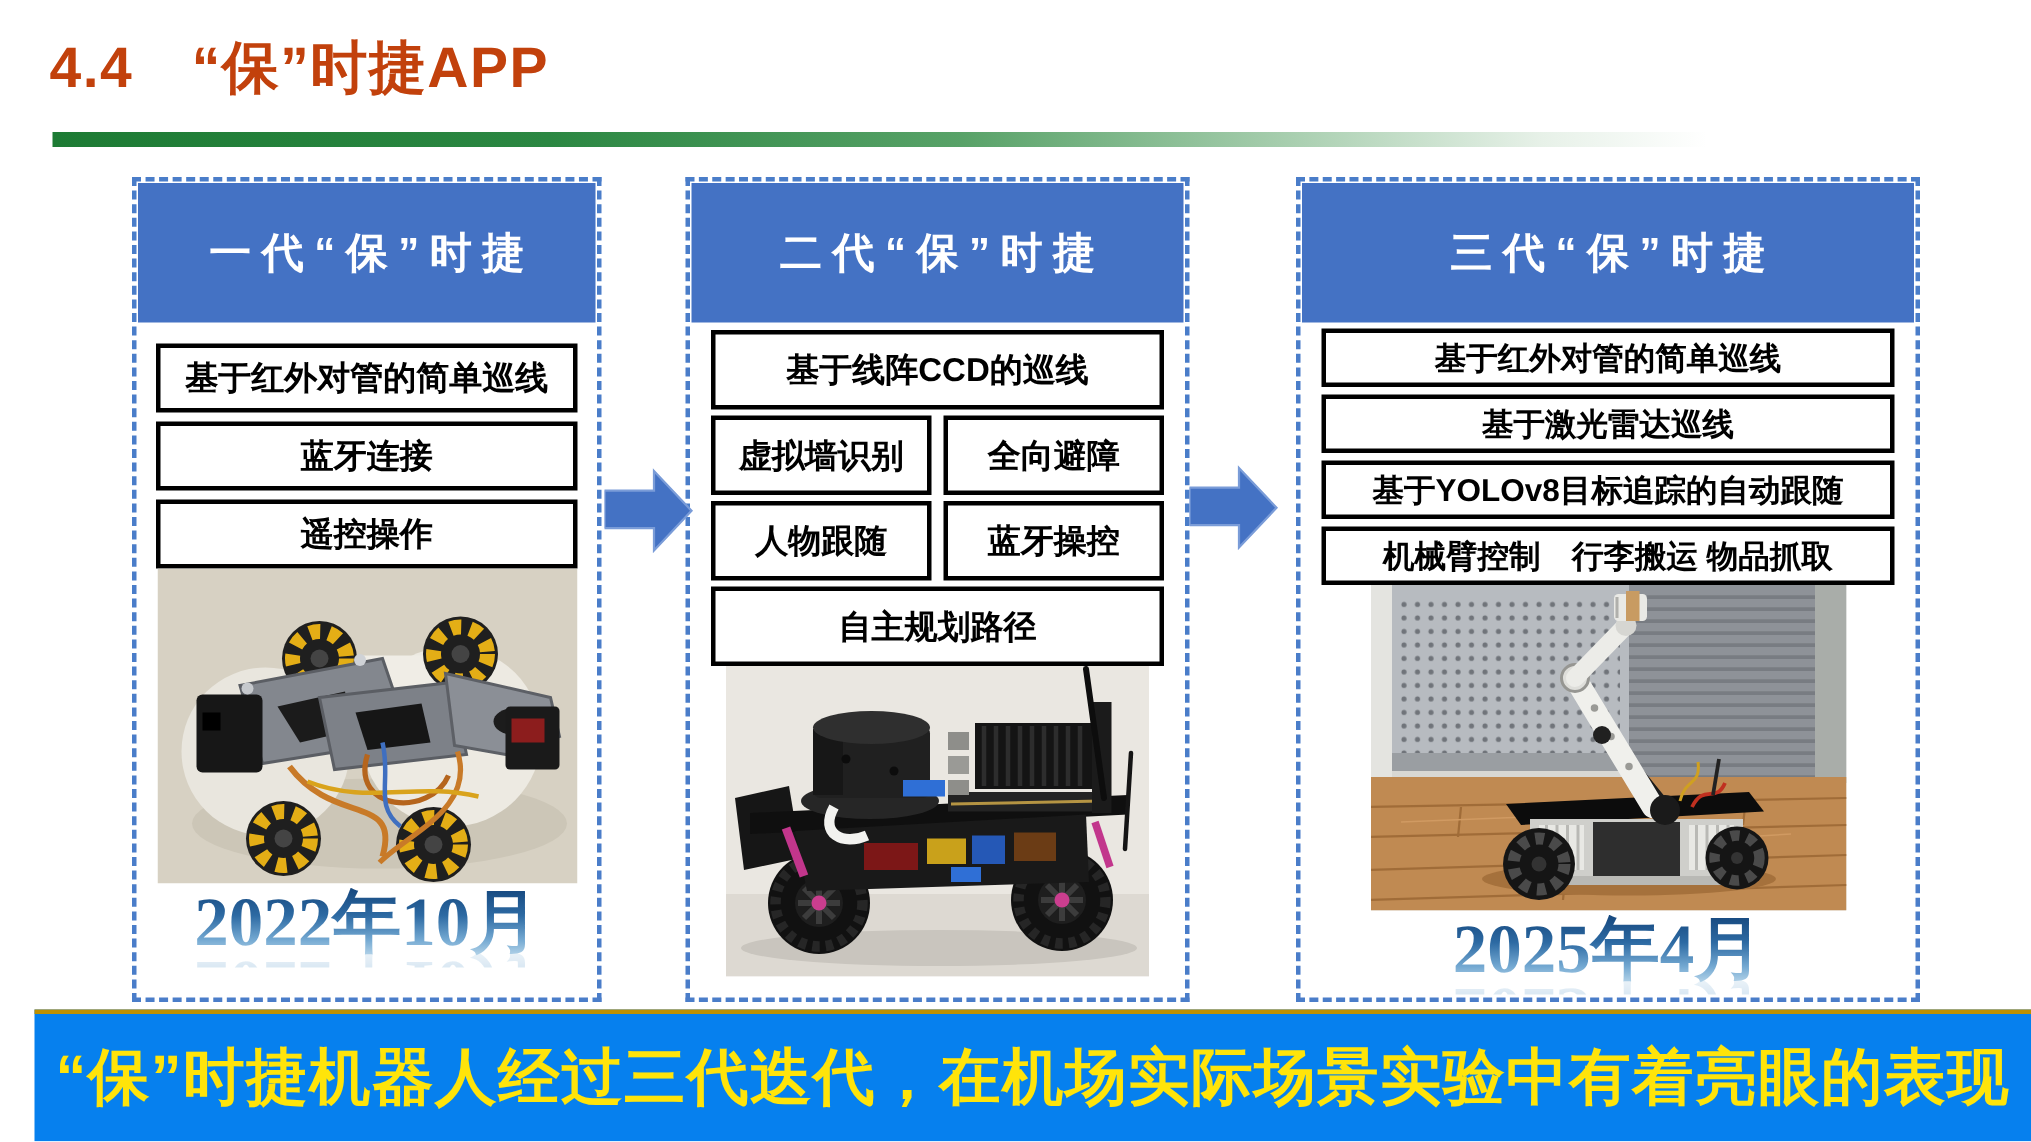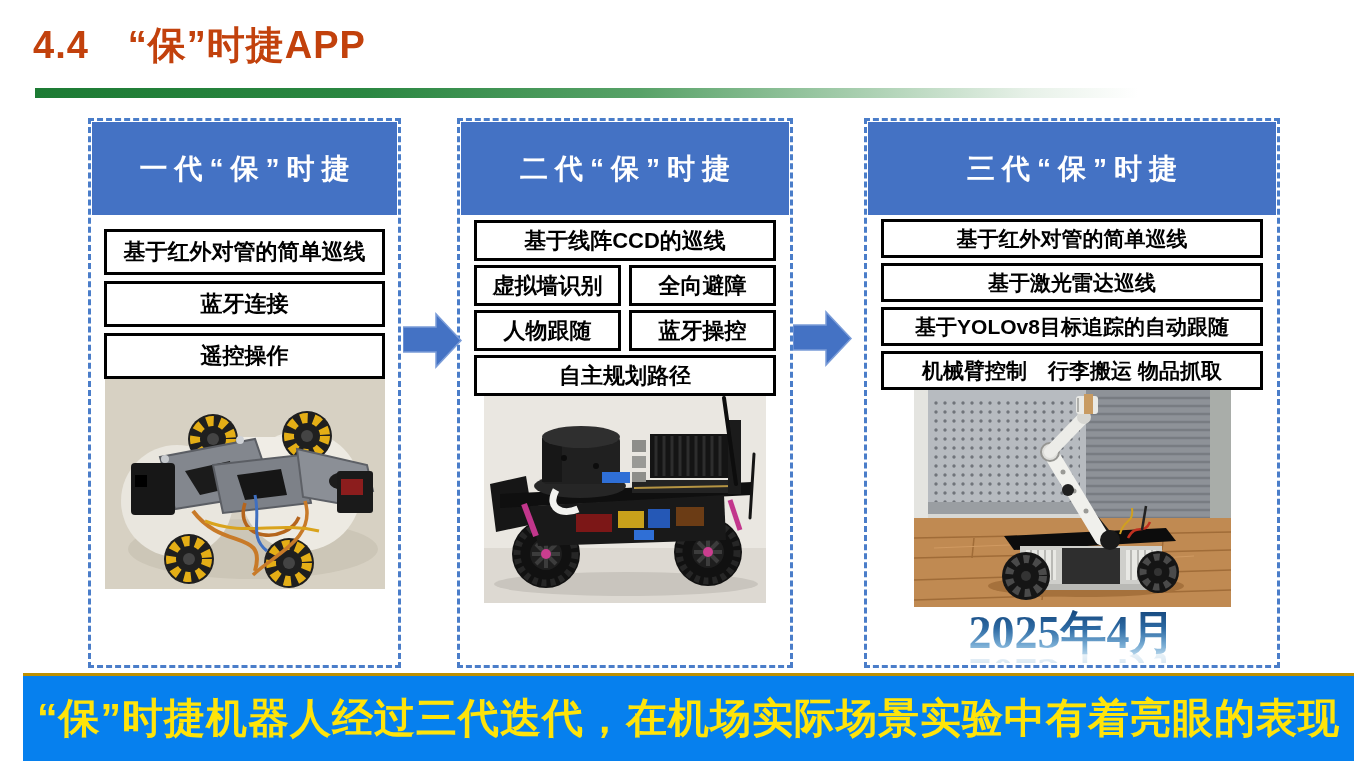--- a/index.html
+++ b/index.html
@@ -33,21 +33,21 @@
   .col-1 .features { margin: 14px 13px 0; gap: 6px; }
   .col-2 .features { margin: 5px 14px 0;  gap: 4px; }
   .col-3 .features { margin: 4px 14px 0;  gap: 5px; }
   .feature-row { display: flex; gap: 8px; }
   .feature-box {
     flex: 1; border: 3px solid #000; background: #fff; color: #000;
     display: flex; align-items: center; justify-content: center;
     font-weight: 700; font-size: 22px; white-space: nowrap;
   }
   .col-1 .feature-box { height: 46px; }
-  .col-2 .feature-box { height: 41px; }
+  .col-2 .feature-box { height: 53px; }
   .col-3 .feature-box { height: 39px; font-size: 21px; }
   figure.photo { display: block; margin: 0 auto; padding: 0; }
   .photo-1 { width: 280px; height: 210px; margin-top: 14px; }
   .photo-2 { width: 282px; height: 207px; margin-top: 8px; }
   .photo-3 { width: 317px; height: 217px; margin-top: 8px; }
   .photo svg { display: block; }
   .date { text-align: center; margin-top: 3px; line-height: 1; }
   .date-text {
     font-family: "Liberation Serif", serif; font-weight: 700; font-size: 46px;
     display: inline-block;
@@ -126,20 +126,24 @@
         <rect x="236" y="100" width="22" height="16" fill="#8c1d1d"></rect>
         <path d="M88,132 C118,172 162,150 150,192" stroke="#c87a28" stroke-width="4" fill="none"></path>
         <path d="M140,124 C128,162 182,166 194,138" stroke="#b5651d" stroke-width="3.5" fill="none"></path>
         <path d="M200,122 C212,160 168,176 148,196" stroke="#c87a28" stroke-width="3.5" fill="none"></path>
         <path d="M100,142 C140,158 172,142 214,152" stroke="#d9a31c" stroke-width="3" fill="none"></path>
         <path d="M150,116 C156,142 144,158 162,172" stroke="#3f6fc0" stroke-width="3" fill="none"></path>
         <circle cx="135" cy="61" r="4" fill="#cfd2d6"></circle>
         <circle cx="60" cy="80" r="4" fill="#c6c9cd"></circle>
       </svg>
     </figure>
+    <div class="date">
+      <span class="date-text">2022年10月</span>
+      <span class="date-reflect"><span class="date-text">2022年10月</span></span>
+    </div>
   </section>
 
   <section class="gen-col col-2">
     <header class="gen-header">二代“保”时捷</header>
     <div class="features">
         <div class="feature-row">
           <div class="feature-box">基于线阵CCD的巡线</div>
         </div>
         <div class="feature-row">
           <div class="feature-box">虚拟墙识别</div>

